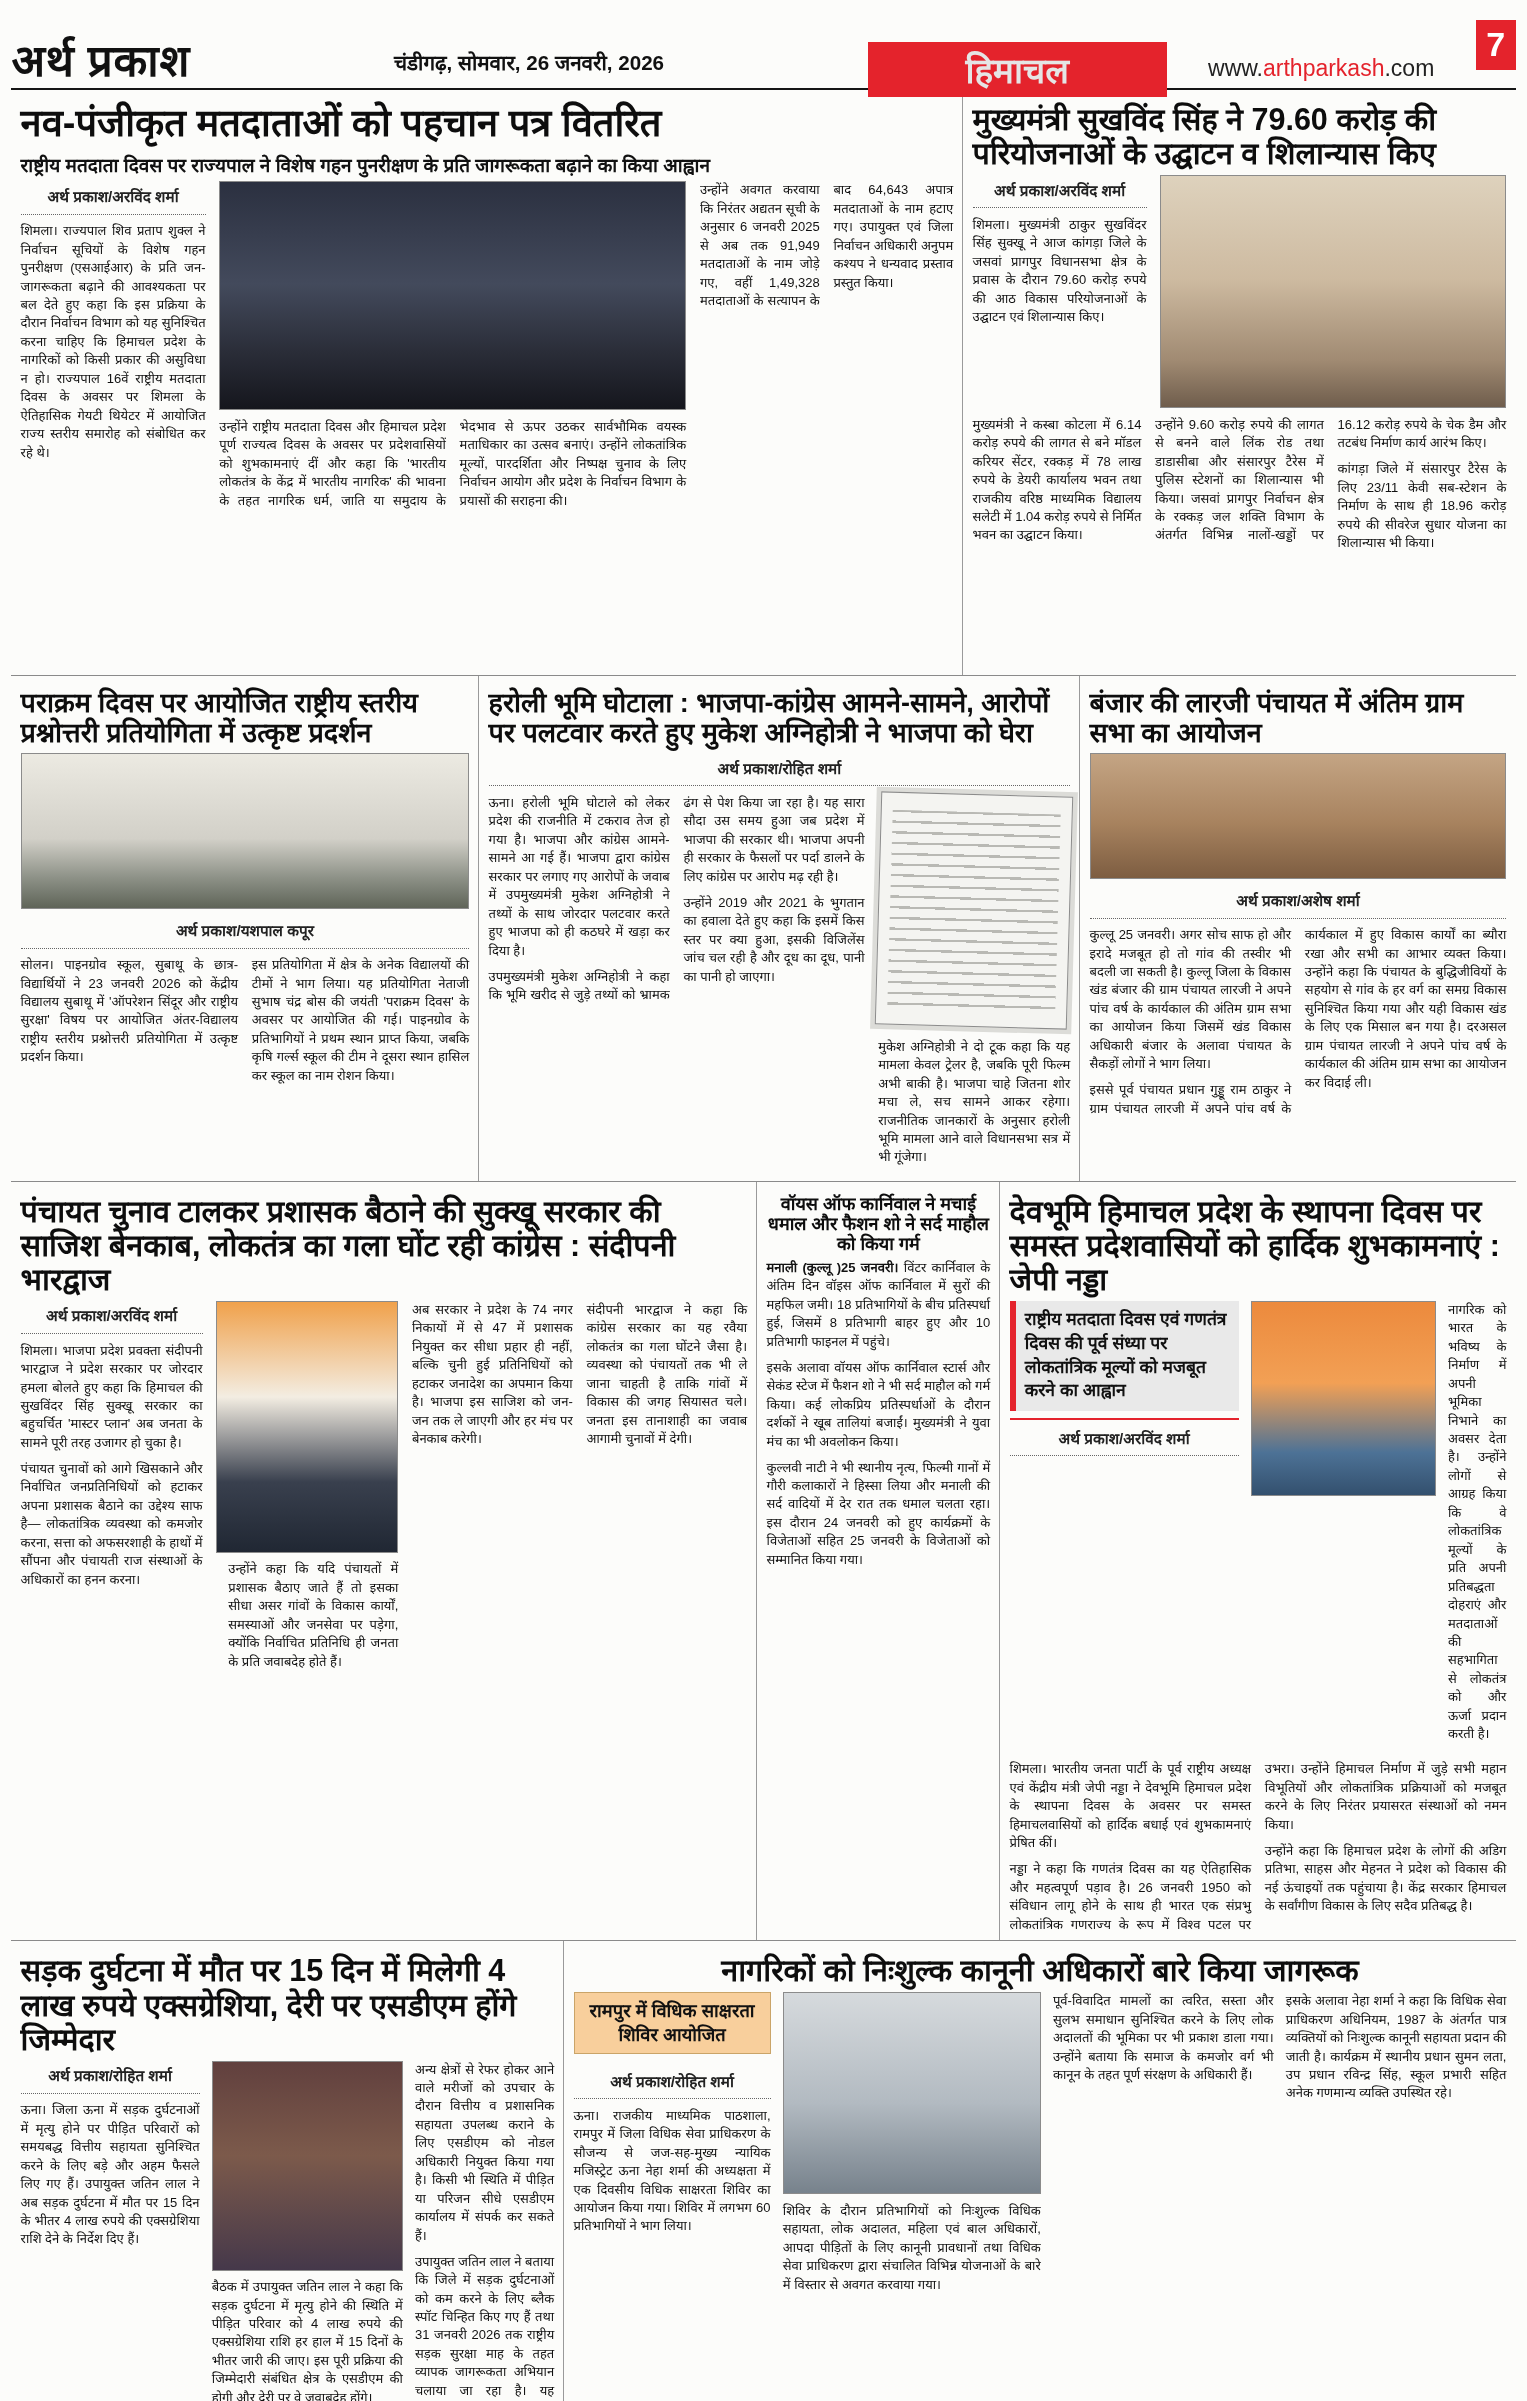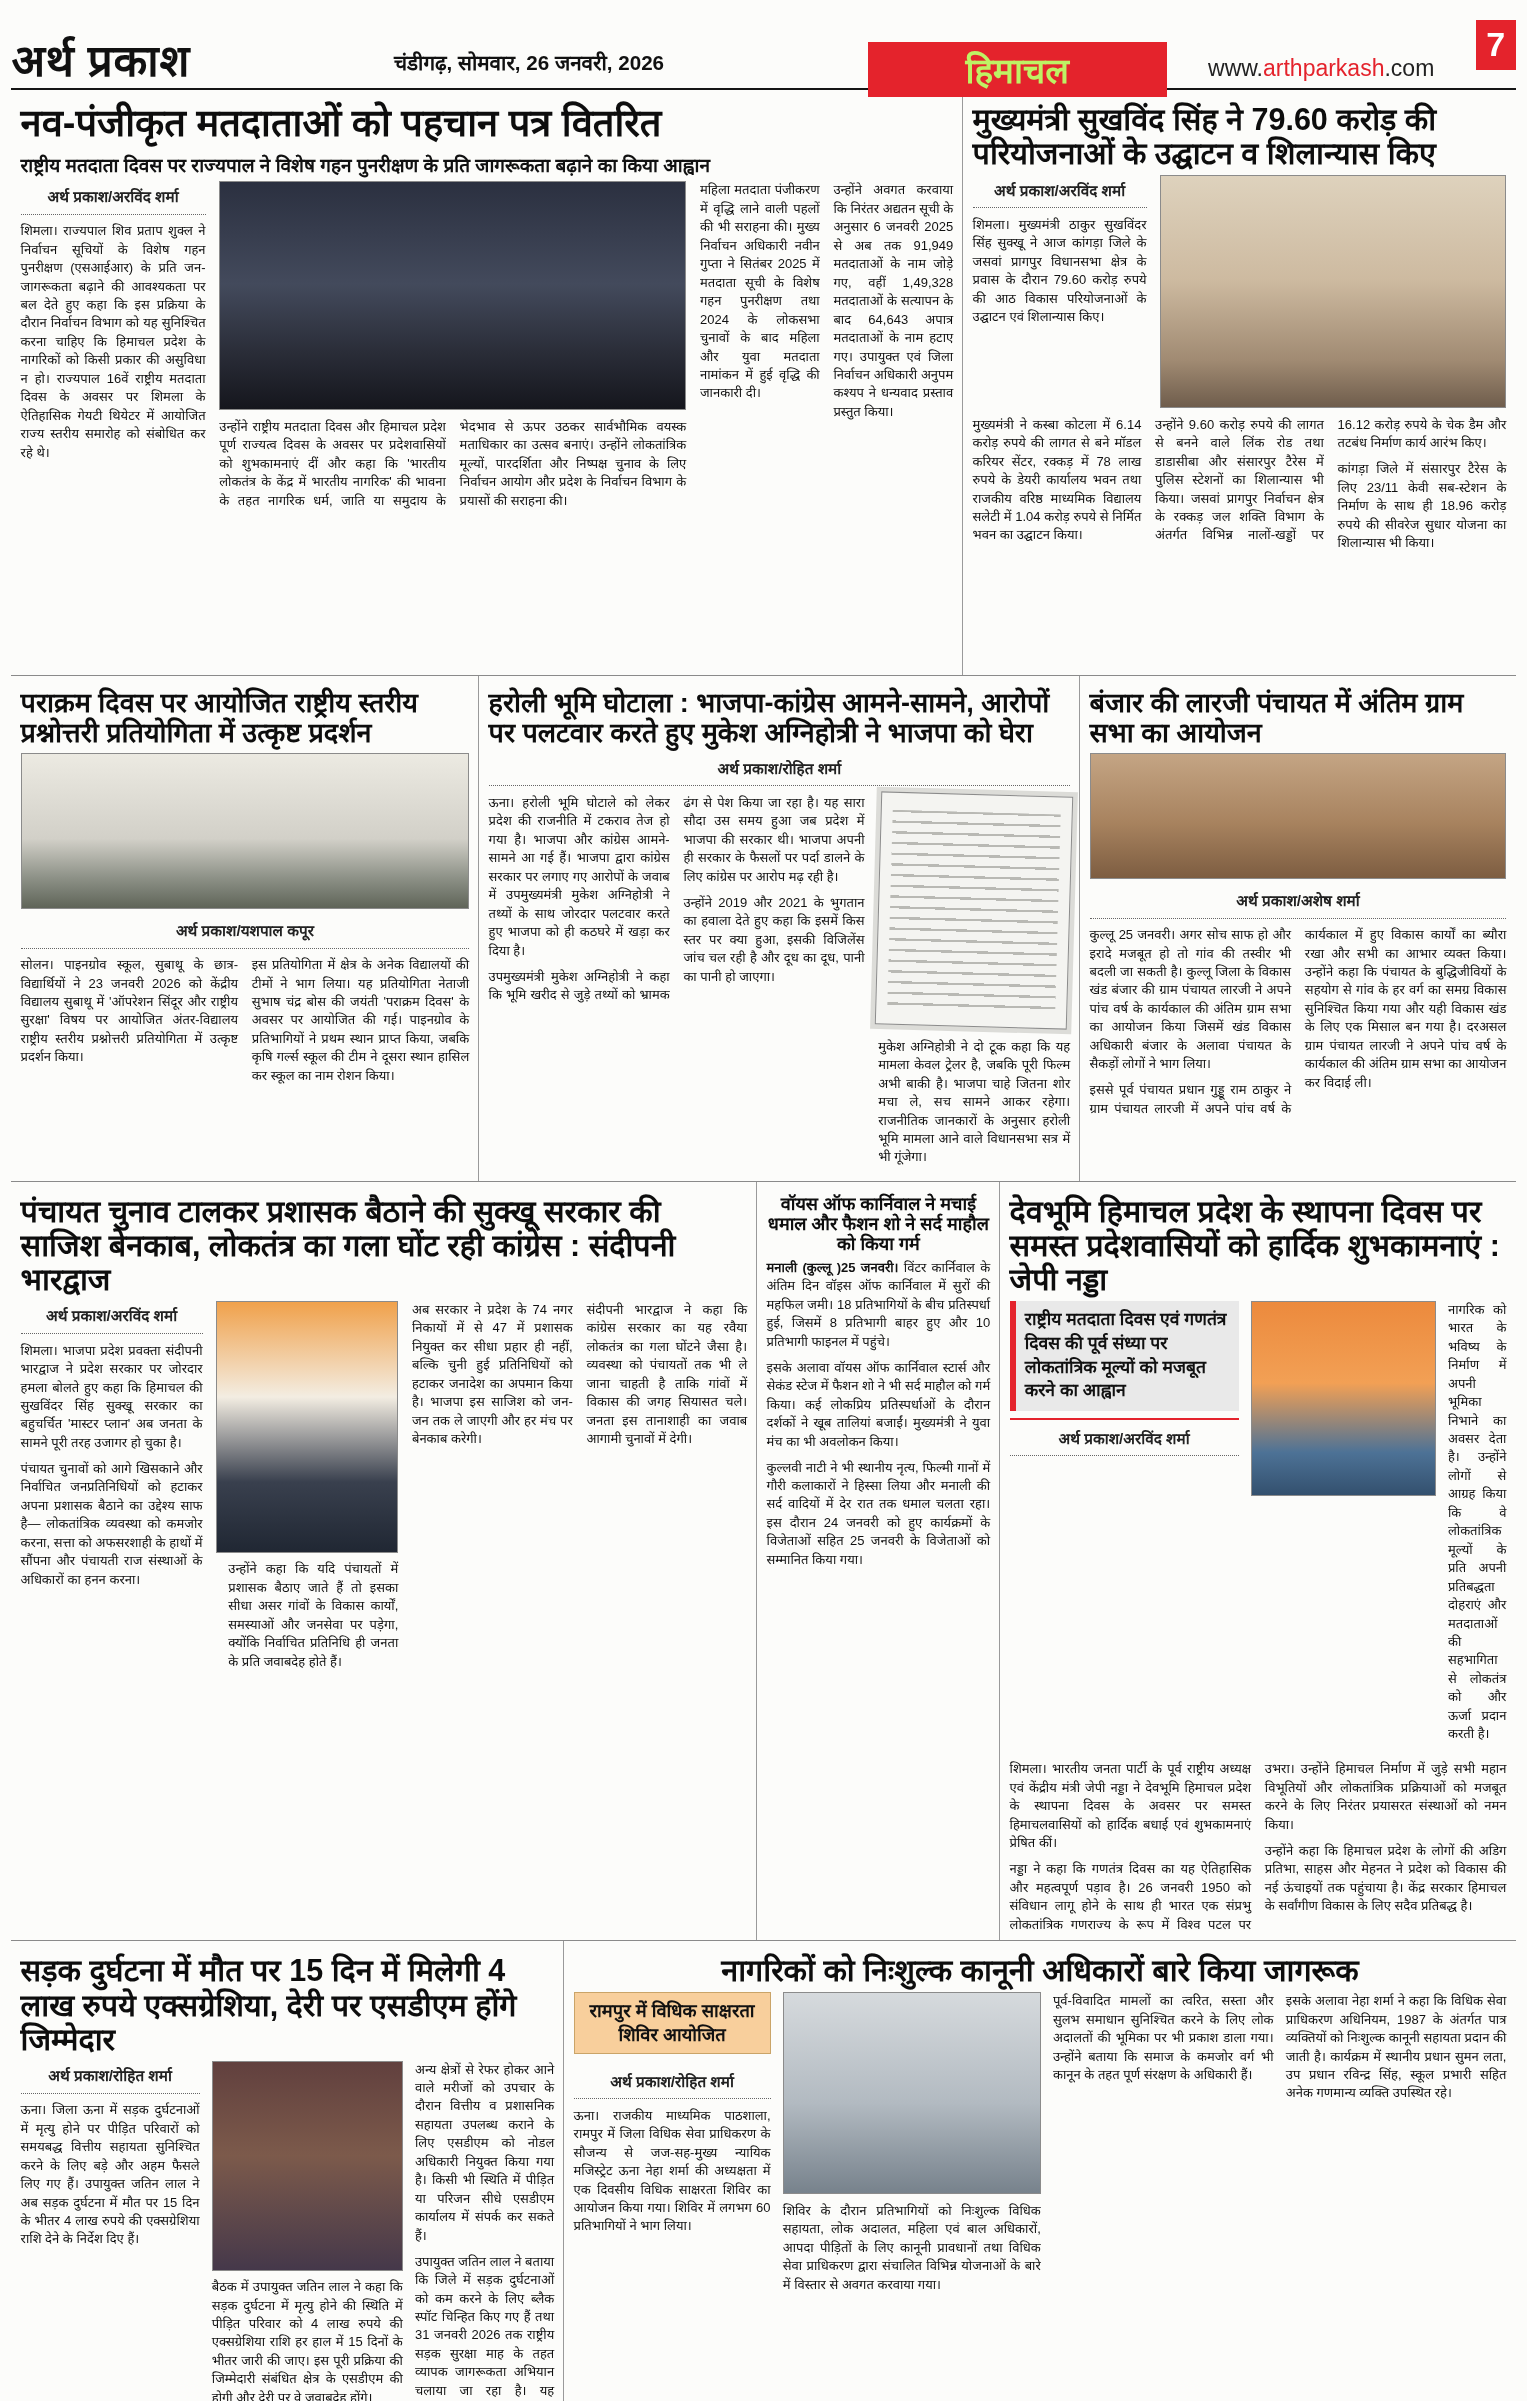--- a/index.html
+++ b/index.html
@@ -4,21 +4,21 @@
 <style>
   html,body{margin:0;padding:0;background:#888;}
   .page{position:relative;width:1527px;height:2401px;background:#fcfcfa;margin:0 auto;
         font-family:"Liberation Sans",sans-serif;color:#111;overflow:hidden;box-sizing:border-box;padding:0 11.4px;}
   *{box-sizing:border-box;}
 
   
   .header{display:flex;align-items:flex-end;gap:18.3px;height:90px;border-bottom:2.3px solid #151515;position:relative;}
   .masthead{font-size:44px;font-weight:800;letter-spacing:0.8px;line-height:1;padding-bottom:4.6px;}
   .hdr-date{flex:1;text-align:center;font-size:20.6px;font-weight:700;padding-bottom:12px;}
-  .edition-box{background:#e4232c;color:#bef264;font-size:35px;font-weight:800;
+  .edition-box{background:#e4232c;color:#e5e5e5;font-size:35px;font-weight:800;
                width:299px;height:55px;display:flex;align-items:center;justify-content:center;margin-bottom:-9.2px;z-index:2;}
   .website{font-size:23px;color:#222;padding:0 23px 6.1px 23px;}
   .website .brand{color:#e4232c;}
   .pageno-box{background:#e4232c;color:#fff;font-size:34px;font-weight:700;width:40px;height:50px;
               display:flex;align-items:center;justify-content:center;margin-bottom:18.3px;}
 
   
   .band{display:flex;border-bottom:0.8px solid #8a8a8a;}
   .band > article{padding:7.6px 9.2px 6.1px 9.2px;overflow:hidden;}
   .band > article + article{border-left:0.8px solid #9a9a9a;}
@@ -91,21 +91,20 @@
               <p>शिमला। राज्यपाल शिव प्रताप शुक्ल ने निर्वाचन सूचियों के विशेष गहन पुनरीक्षण (एसआईआर) के प्रति जन-जागरूकता बढ़ाने की आवश्यकता पर बल देते हुए कहा कि इस प्रक्रिया के दौरान निर्वाचन विभाग को यह सुनिश्चित करना चाहिए कि हिमाचल प्रदेश के नागरिकों को किसी प्रकार की असुविधा न हो। राज्यपाल 16वें राष्ट्रीय मतदाता दिवस के अवसर पर शिमला के ऐतिहासिक गेयटी थियेटर में आयोजित राज्य स्तरीय समारोह को संबोधित कर रहे थे।</p>
             </div>
         </div>
         <div>
           <div class="photo ph-voter"></div>
           <div class="bodytext cols2" style="margin-top:7.6px;">
             <p>उन्होंने राष्ट्रीय मतदाता दिवस और हिमाचल प्रदेश पूर्ण राज्यत्व दिवस के अवसर पर प्रदेशवासियों को शुभकामनाएं दीं और कहा कि 'भारतीय लोकतंत्र के केंद्र में भारतीय नागरिक' की भावना के तहत नागरिक धर्म, जाति या समुदाय के भेदभाव से ऊपर उठकर सार्वभौमिक वयस्क मताधिकार का उत्सव बनाएं। उन्होंने लोकतांत्रिक मूल्यों, पारदर्शिता और निष्पक्ष चुनाव के लिए निर्वाचन आयोग और प्रदेश के निर्वाचन विभाग के प्रयासों की सराहना की।</p>
           </div>
         </div>
         <div class="bodytext cols2">
-          <p>महिला मतदाता पंजीकरण में वृद्धि लाने वाली पहलों की भी सराहना की। मुख्य निर्वाचन अधिकारी नवीन गुप्ता ने सितंबर 2025 में मतदाता सूची के विशेष गहन पुनरीक्षण तथा 2024 के लोकसभा चुनावों के बाद महिला और युवा मतदाता नामांकन में हुई वृद्धि की जानकारी दी।</p>
           <p>उन्होंने अवगत करवाया कि निरंतर अद्यतन सूची के अनुसार 6 जनवरी 2025 से अब तक 91,949 मतदाताओं के नाम जोड़े गए, वहीं 1,49,328 मतदाताओं के सत्यापन के बाद 64,643 अपात्र मतदाताओं के नाम हटाए गए। उपायुक्त एवं जिला निर्वाचन अधिकारी अनुपम कश्यप ने धन्यवाद प्रस्ताव प्रस्तुत किया।</p>
         </div>
       </div>
     </article>
 
     <article style="flex:1;">
       <h2 class="headline-lg">मुख्यमंत्री सुखविंद सिंह ने 79.60 करोड़ की परियोजनाओं के उद्घाटन व शिलान्यास किए</h2>
       <div class="a2-grid">
         <div>
           <div class="byline">अर्थ प्रकाश/अरविंद शर्मा</div>

